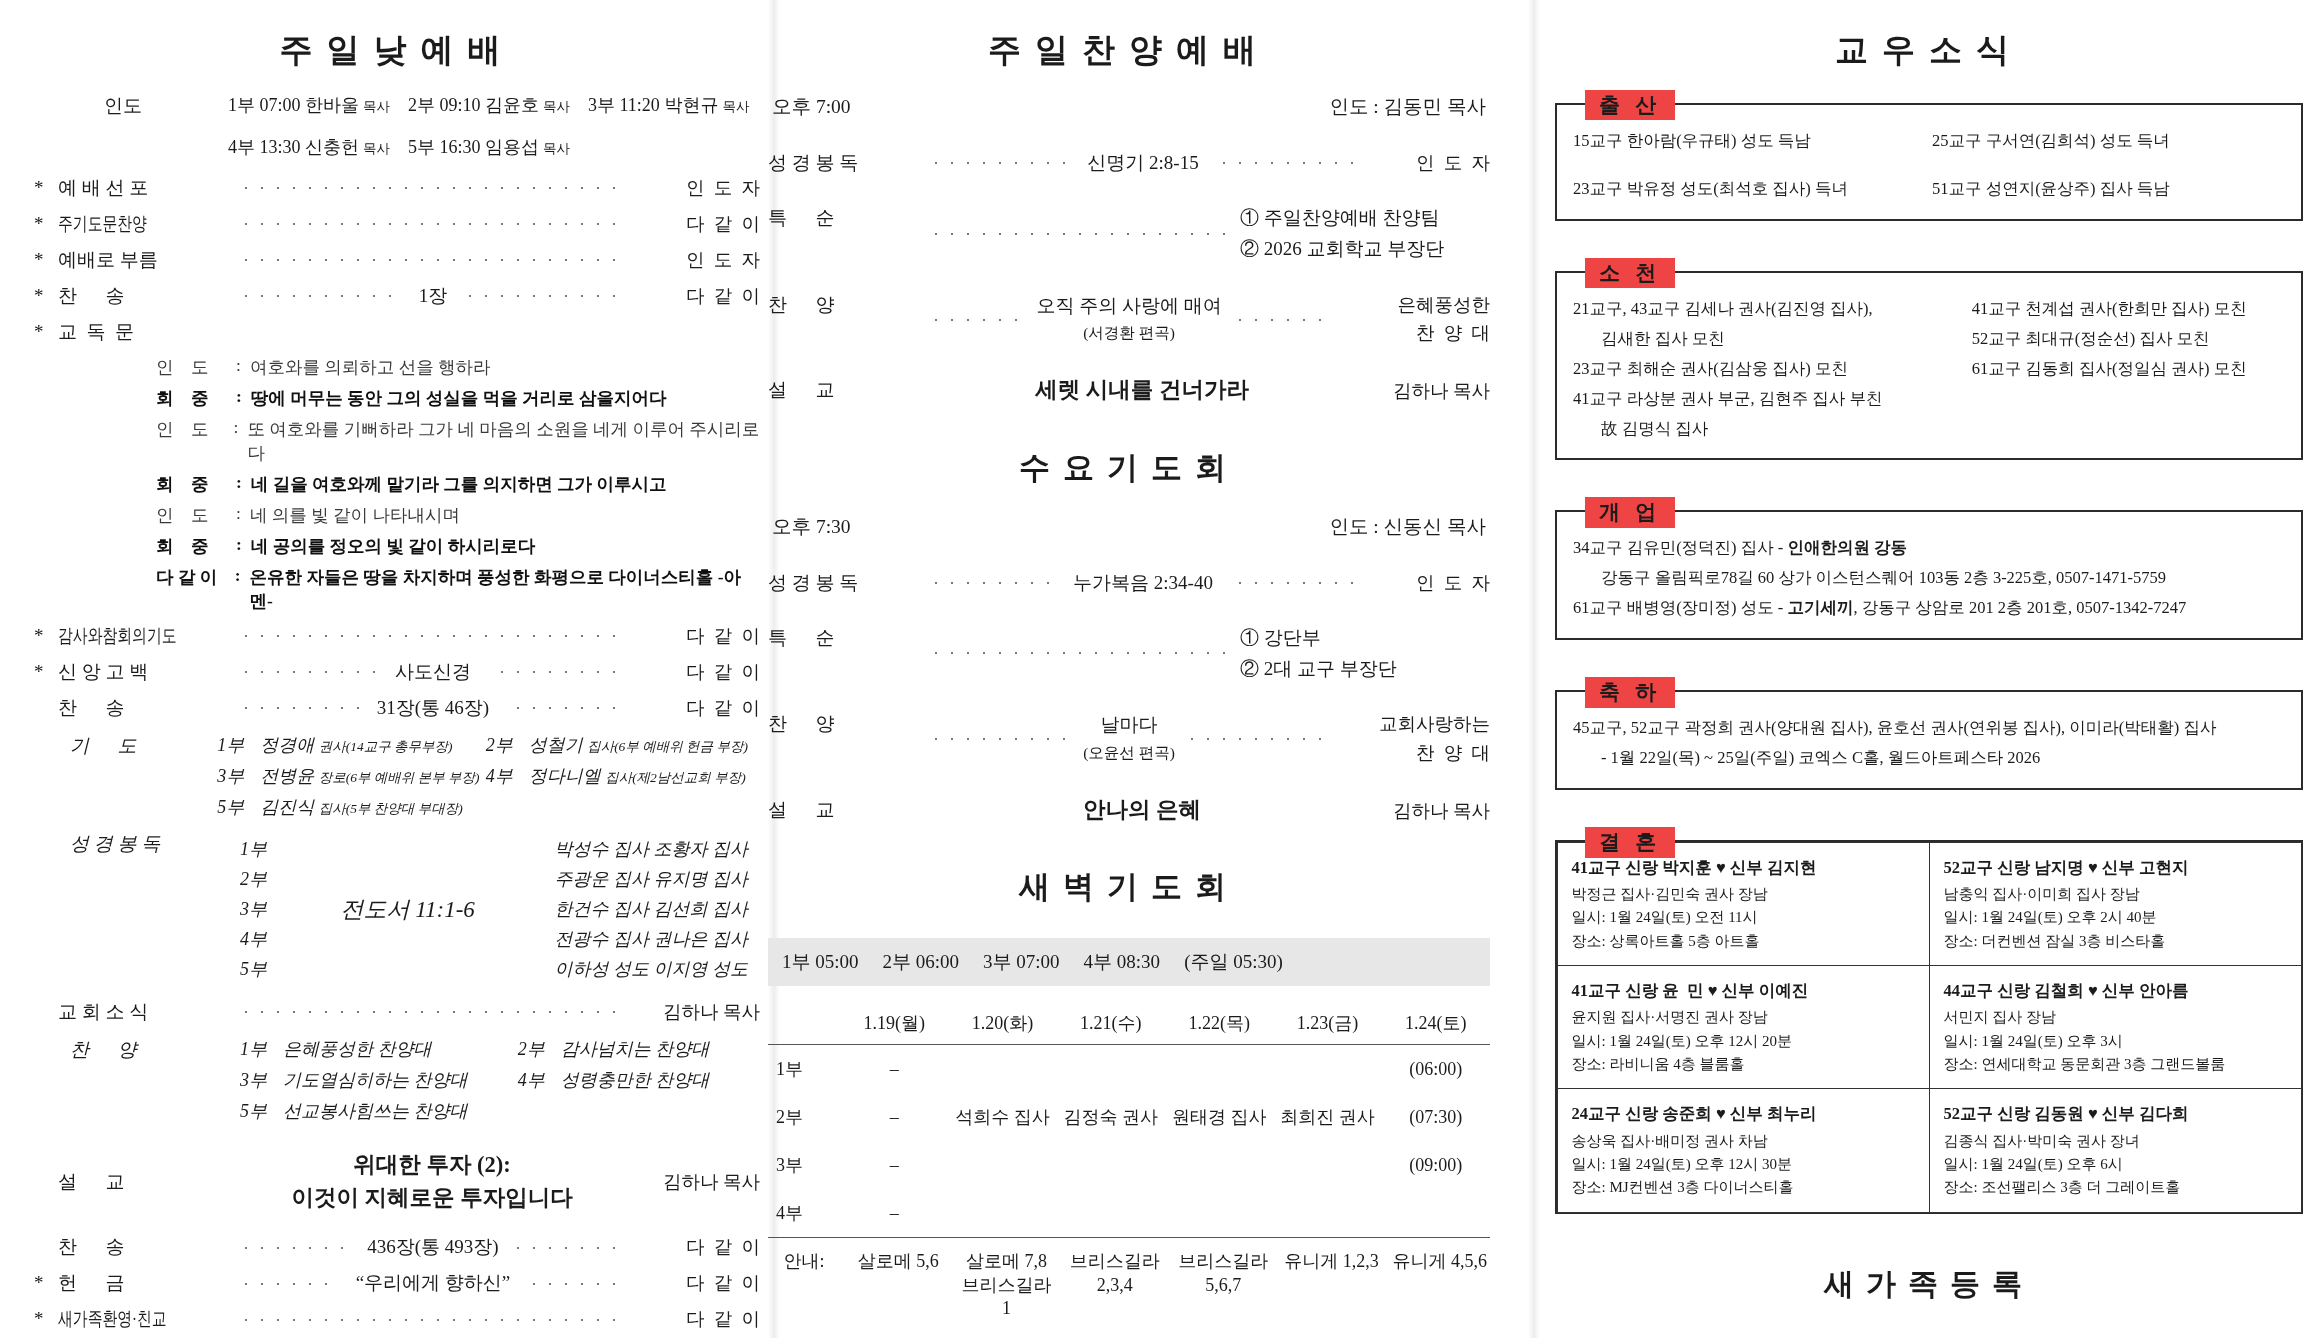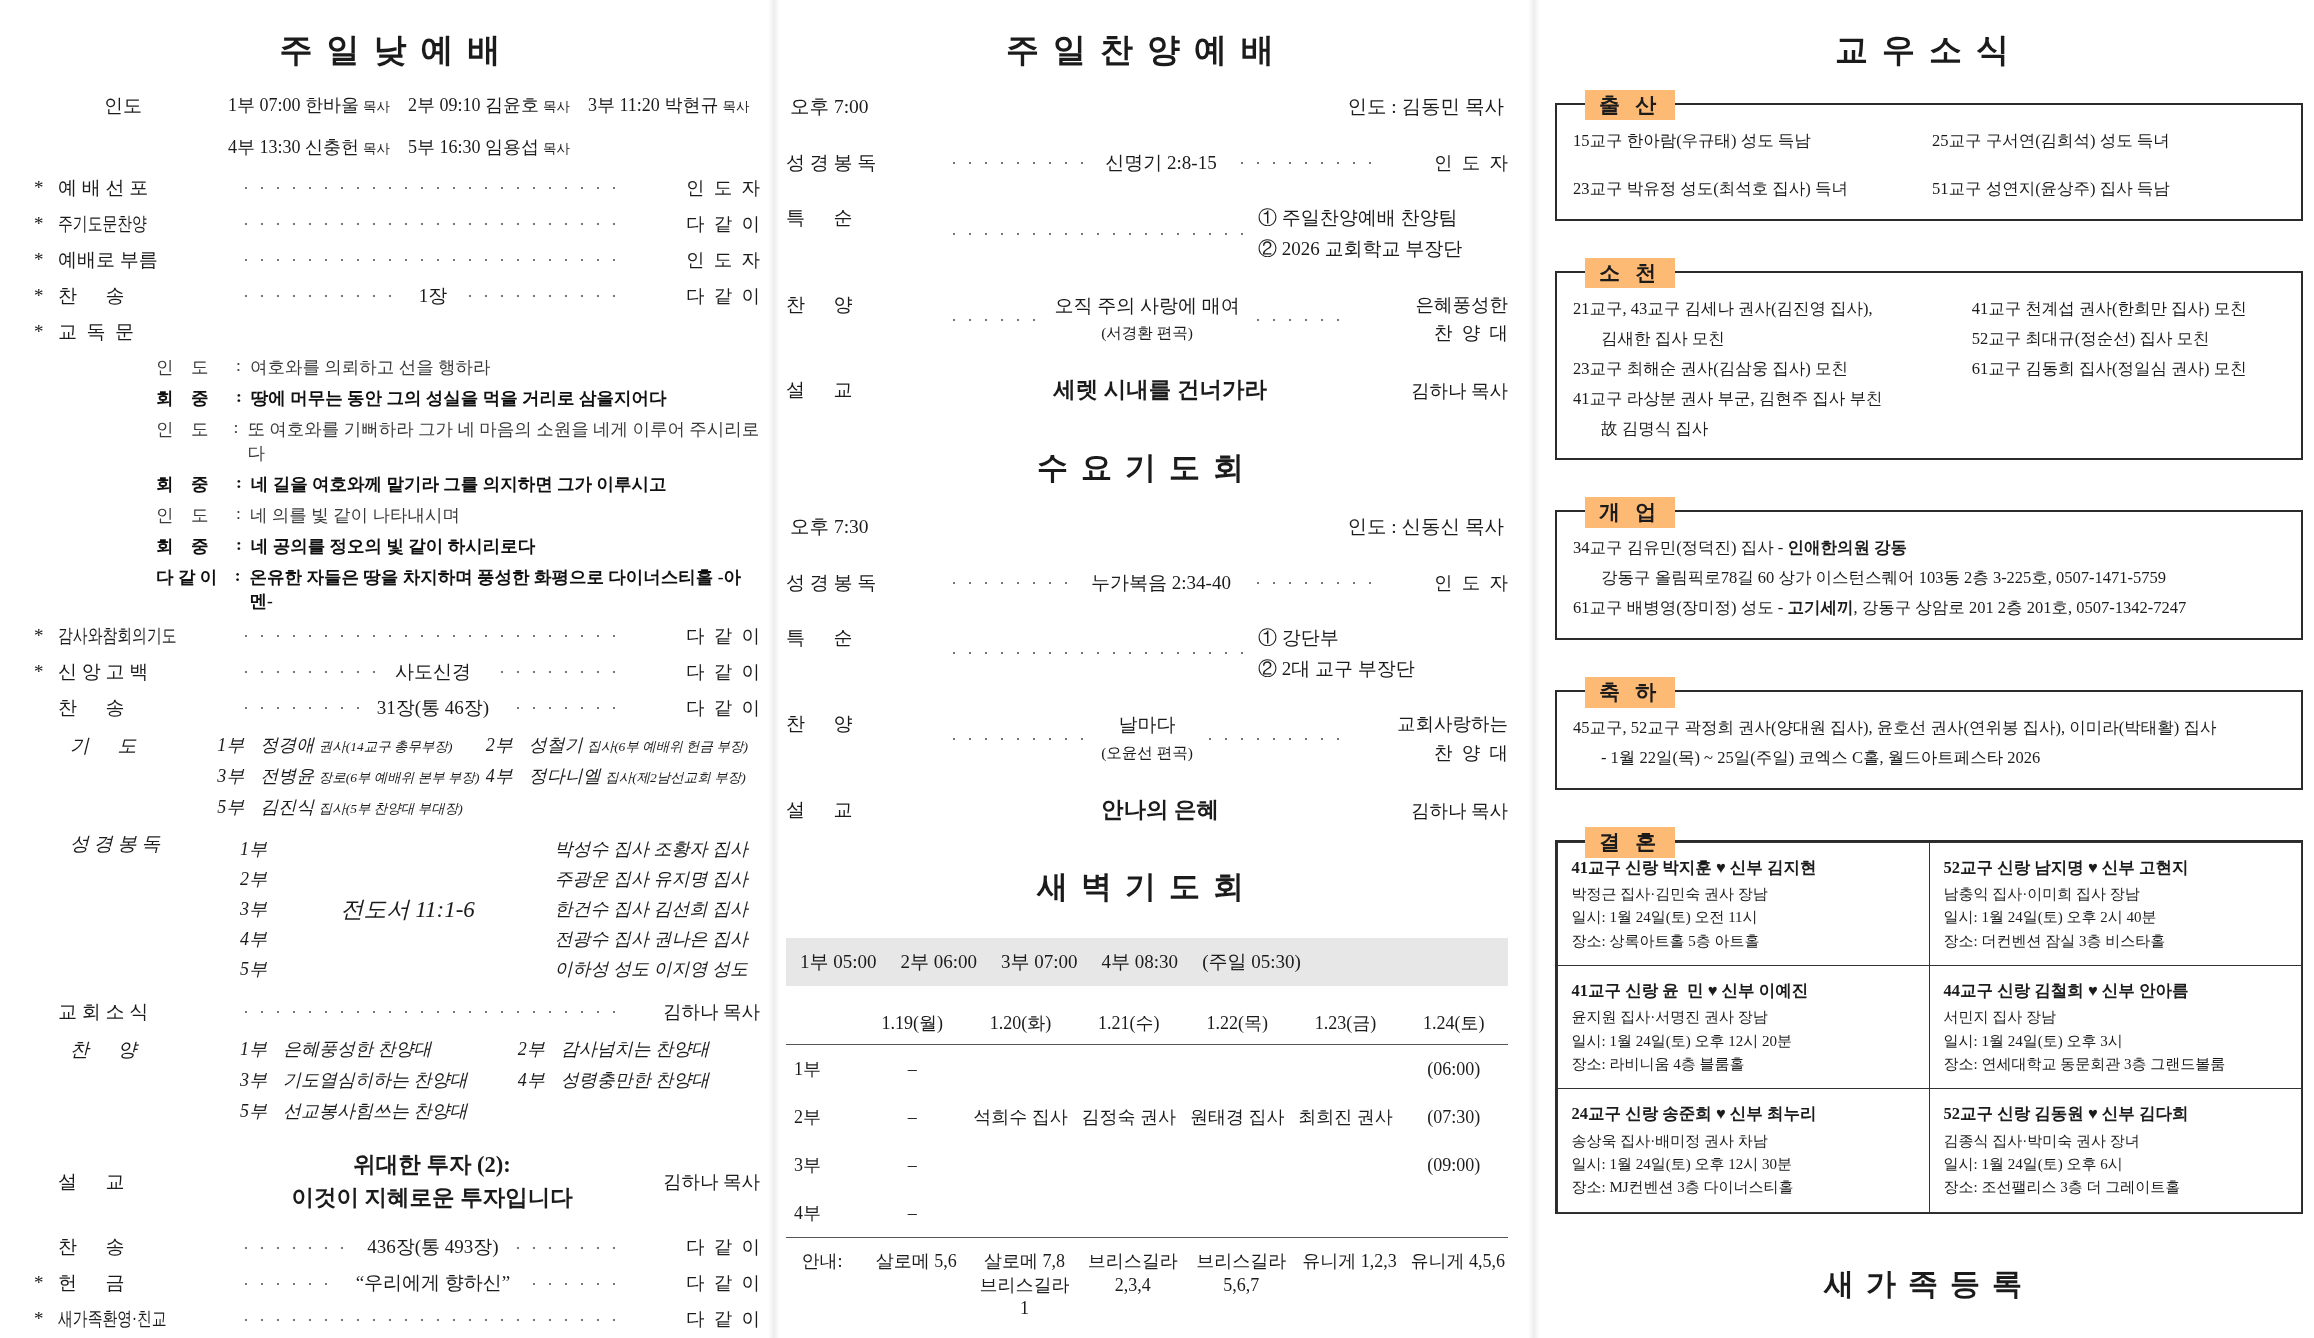--- a/index.html
+++ b/index.html
@@ -3,21 +3,21 @@
 <meta charset="utf-8">
 <style>
   html,body{margin:0;padding:0;}
   body{
     width:2314px;height:1338px;position:relative;overflow:hidden;
     background:#ffffff;color:#1b1b1b;
     font-family:"Liberation Serif","DejaVu Serif",serif;
   }
   .panel{position:absolute;top:0;box-sizing:border-box;}
   #panel1{left:34px;width:726px;padding-top:22px;}
-  #panel2{left:786px;width:722px;padding-top:22px;}
+  #panel2{left:768px;width:722px;padding-top:22px;}
   #panel3{left:1555px;width:748px;padding-top:22px;}
   .fold{position:absolute;top:0;bottom:0;width:12px;background:linear-gradient(90deg,rgba(0,0,0,0) 0%,rgba(0,0,0,.07) 50%,rgba(0,0,0,0) 100%);}
   .page-title{text-align:center;font-size:33px;font-weight:bold;letter-spacing:14px;margin:6px 0 20px;white-space:nowrap;}
   .sec-title{text-align:center;font-size:31px;font-weight:bold;letter-spacing:13px;margin:40px 0 24px;white-space:nowrap;}
 
   
   .wrow{display:flex;align-items:baseline;margin:10px 0;font-size:19px;}
   .star{width:24px;font-size:19px;}
   .wlabel{width:170px;white-space:pre;display:inline-block;}
   .wrow.compact .wlabel{transform:scaleX(.78);transform-origin:left center;white-space:nowrap;}
@@ -66,21 +66,21 @@
   .dawnband{background:#e7e7e7;padding:11px 14px;display:flex;gap:24px;font-size:19px;margin:30px 0 16px;white-space:pre;}
   .drow{display:grid;grid-template-columns:72px repeat(6,1fr);align-items:center;min-height:48px;font-size:18px;}
   .drow.dates{min-height:42px;border-bottom:1.6px solid #555;}
   .dcell{text-align:center;white-space:pre-line;line-height:1.3;}
   .dpart{text-align:left;padding-left:8px;}
   .dawn-body{border-bottom:1.6px solid #555;}
   .drow.guide{align-items:start;padding-top:12px;min-height:70px;font-size:18px;gap:8px;}
 
   
   .gbox{border:2px solid #2b2b2b;position:relative;padding:18px 16px 12px;margin-bottom:50px;font-size:16.5px;line-height:1.45;}
-  .gbox-title{position:absolute;top:-15px;left:28px;background:#fdba74;padding:0 14px;font-size:21px;font-weight:bold;letter-spacing:5px;white-space:pre;}
+  .gbox-title{position:absolute;top:-15px;left:28px;background:#ef4444;padding:0 14px;font-size:21px;font-weight:bold;letter-spacing:5px;white-space:pre;}
   .two-col{display:grid;grid-template-columns:1fr 1fr;row-gap:12px;column-gap:6px;}
   .pass-wrap{display:flex;}
   .pass-left{width:56%;}
   .pass-right{width:44%;}
   .pline{margin:6px 0;}
   .indent2{padding-left:28px;}
   .biz{font-weight:bold;}
   .gbox.wed{padding:0;}
   .wed-grid{display:grid;grid-template-columns:1fr 1fr;}
   .wed-cell{border:1px solid #333;margin:-0.5px;padding:12px 14px;font-size:15px;line-height:1.55;}

